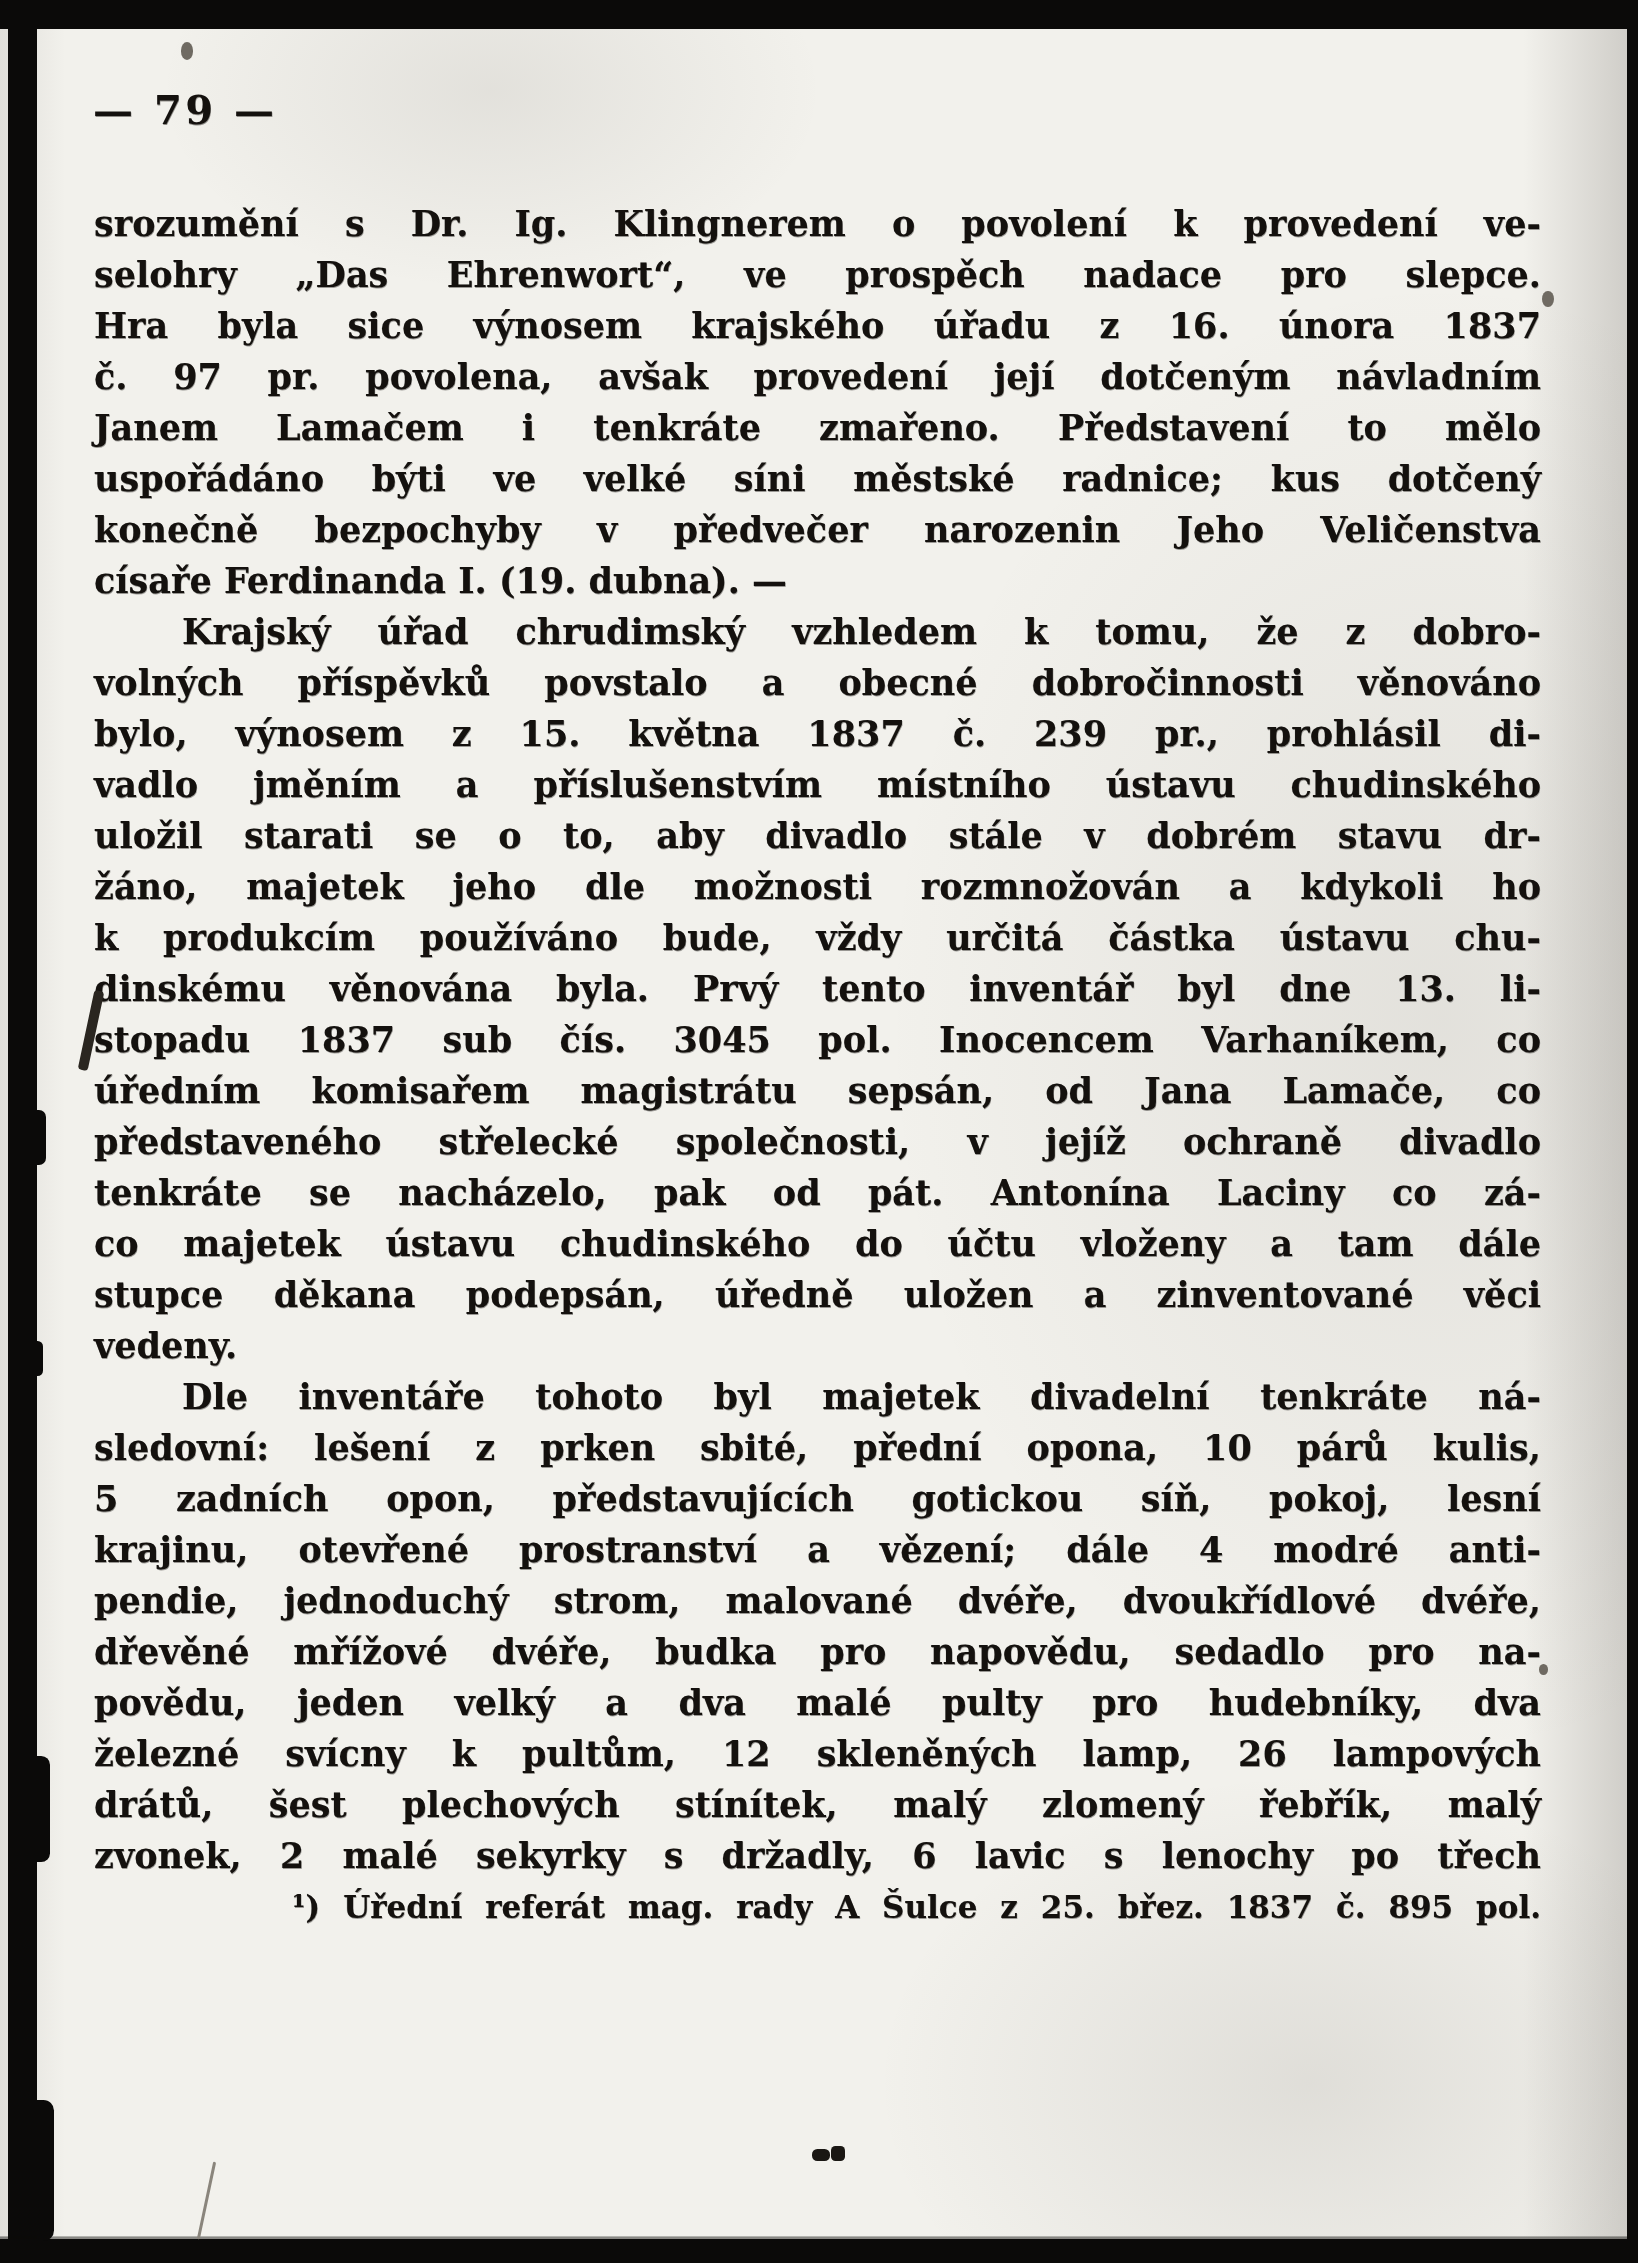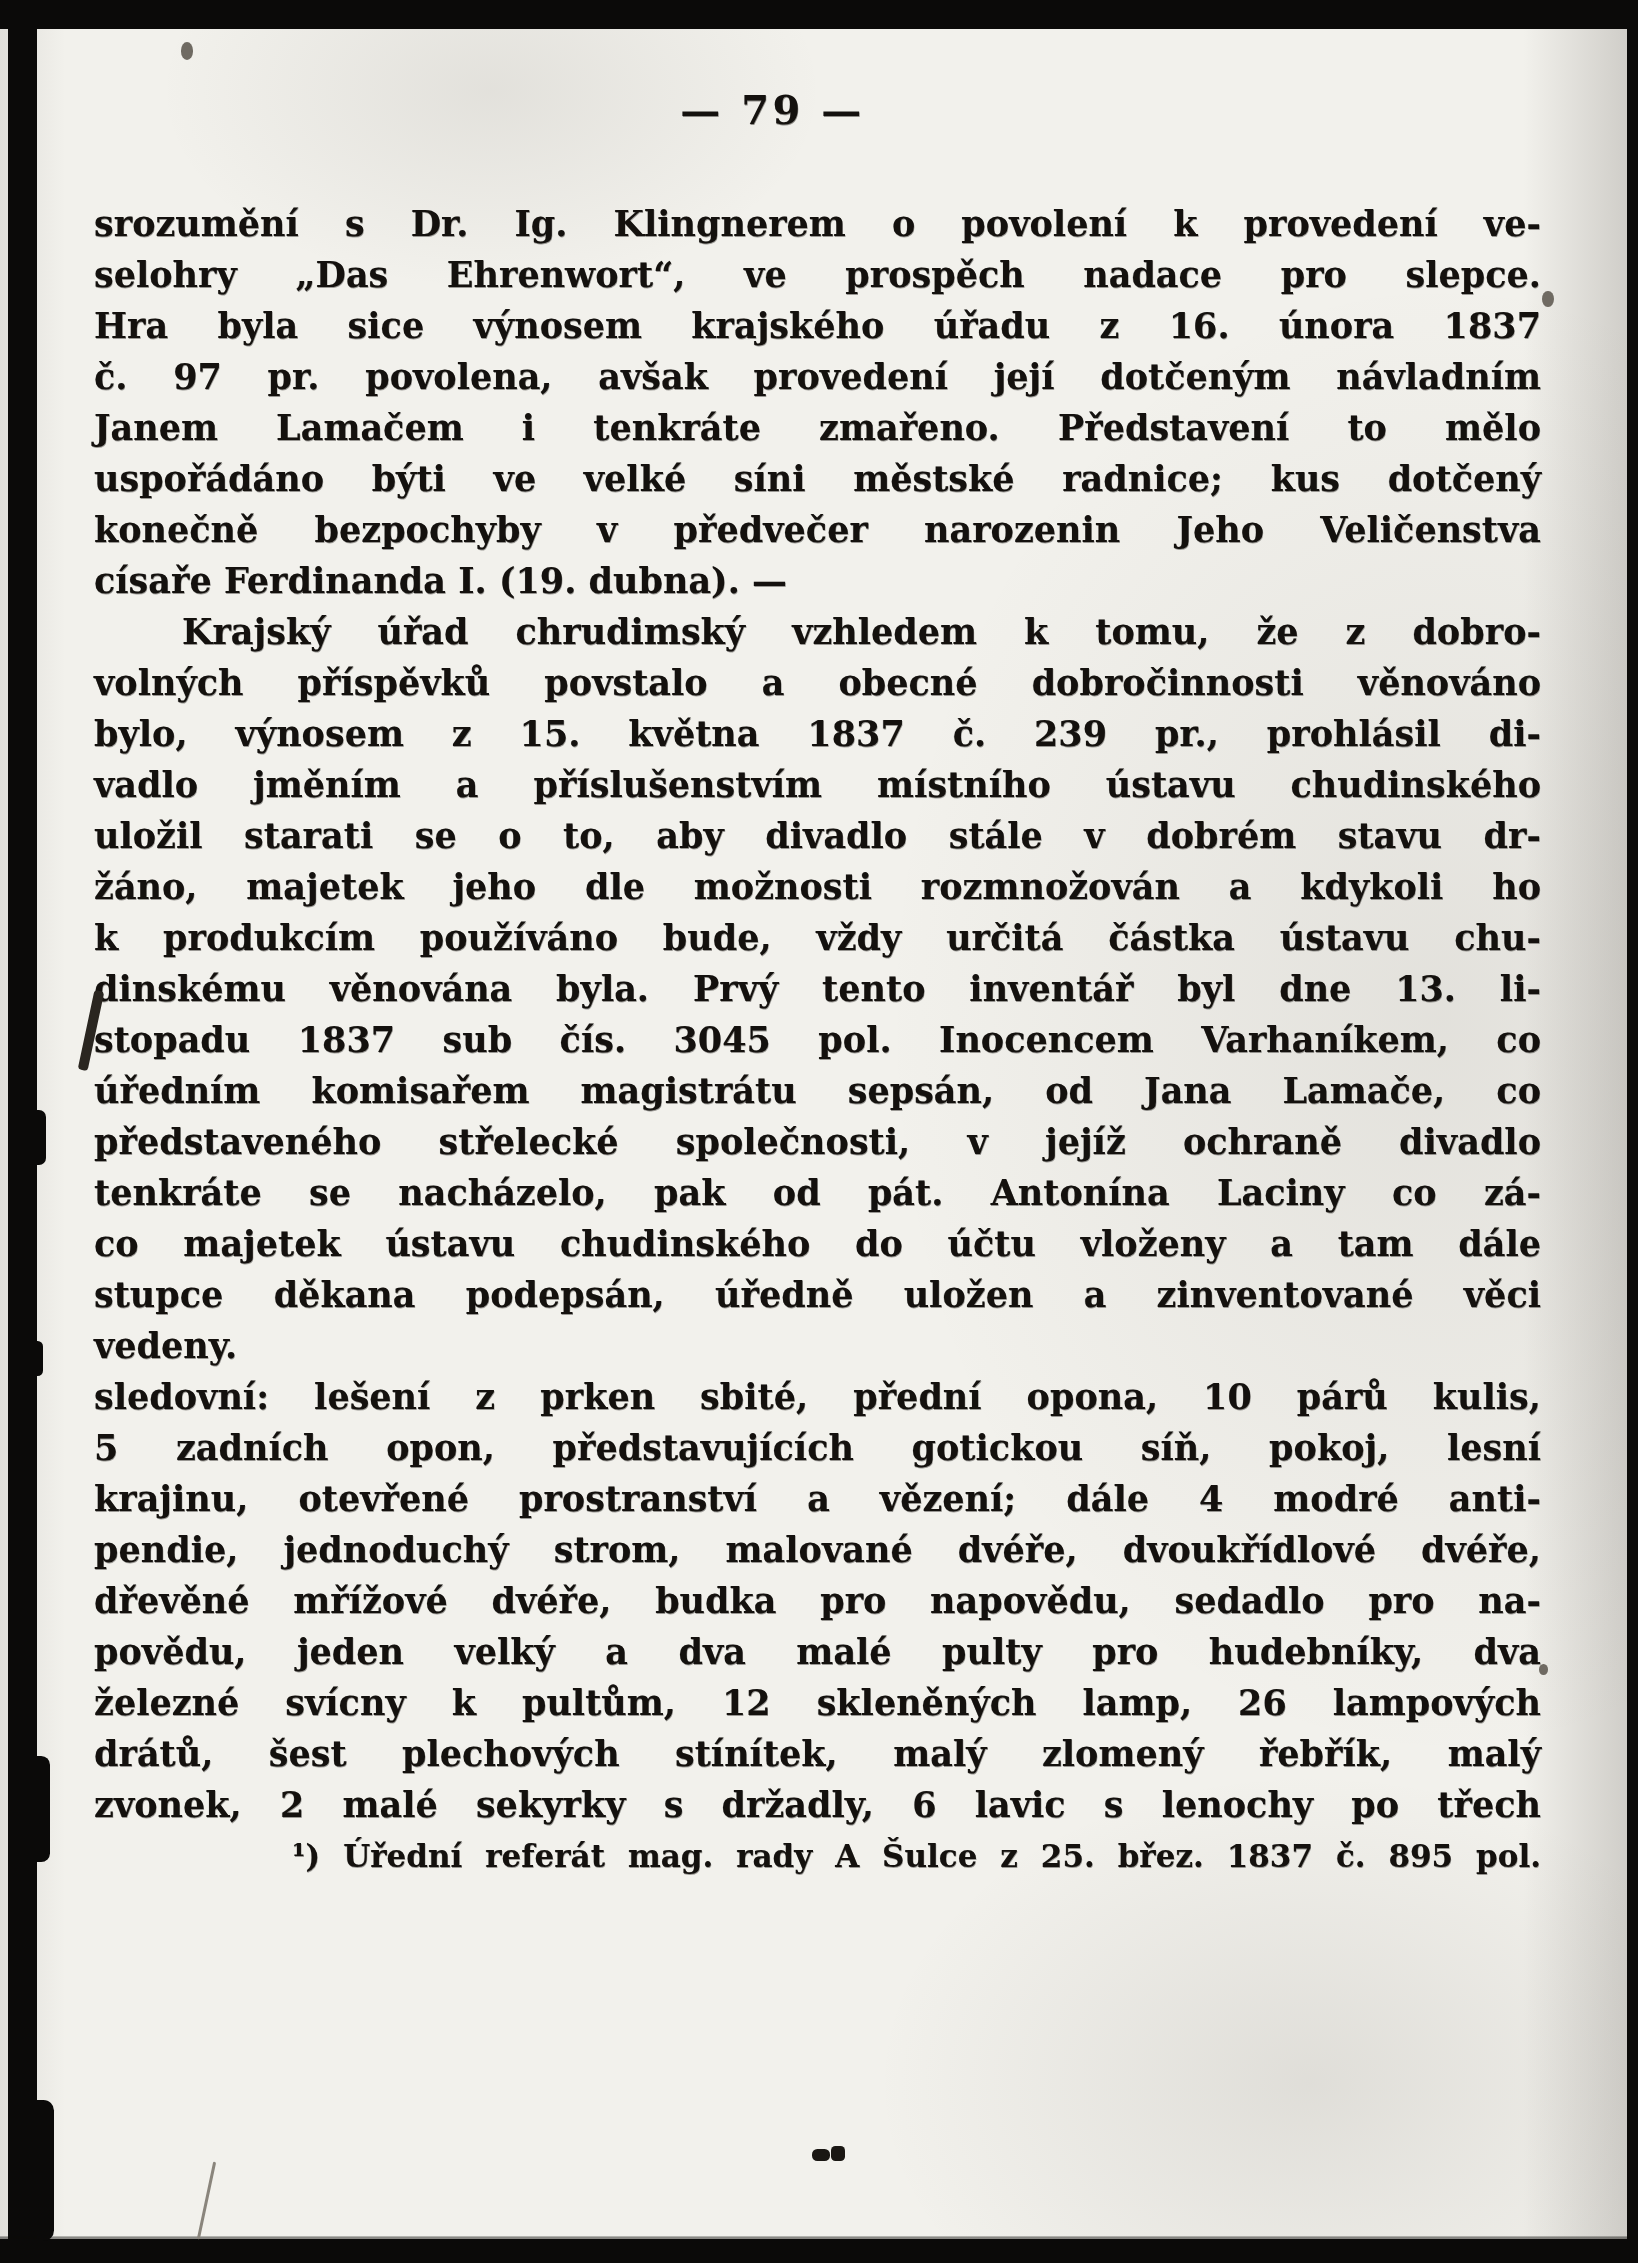--- a/index.html
+++ b/index.html
@@ -16,21 +16,21 @@
     overflow:hidden;
     font-family:"DejaVu Serif","Liberation Serif",serif;
     color:#14110e;
   }
   .bar-top{position:absolute;left:0;top:0;width:100%;height:29px;background:#0b0a09;}
   .bar-bottom{position:absolute;left:0;top:2239px;width:100%;height:25px;background:#0b0a09;box-shadow:0 -2.6px 0 rgba(11,10,9,.45);}
   .bar-left{position:absolute;left:8px;top:0;width:29px;height:100%;background:#0b0a09;}
   .bar-right{position:absolute;right:0;top:0;width:11.5px;height:100%;background:#0b0a09;}
   .page-number{
     position:absolute;left:93px;top:86px;width:1359px;
-    text-align:center;font-size:40px;font-weight:700;letter-spacing:3.5px;
+    text-align:left;font-size:40px;font-weight:700;letter-spacing:3.5px;
     text-shadow:0.5px 0.5px 0 rgba(20,17,14,.45);
   }
   .text-block{
     position:absolute;left:94px;top:198px;width:1447px;
     font-size:35px;line-height:51px;font-weight:700;
     text-shadow:0.5px 0.5px 0 rgba(20,17,14,.40), -0.3px 0 0 rgba(20,17,14,.22);
   }
   .line{text-align:justify;text-align-last:justify;white-space:normal;}
   .line.end{text-align-last:left;}
   .line.indent{text-indent:88px;}
@@ -74,20 +74,21 @@
       <div class="line">žáno, majetek jeho dle možnosti rozmnožován a kdykoli ho</div>
       <div class="line">k produkcím používáno bude, vždy určitá částka ústavu chu-</div>
       <div class="line">dinskému věnována byla. Prvý tento inventář byl dne 13. li-</div>
       <div class="line">stopadu 1837 sub čís. 3045 pol. Inocencem Varhaníkem, co</div>
       <div class="line">úředním komisařem magistrátu sepsán, od Jana Lamače, co</div>
       <div class="line">představeného střelecké společnosti, v jejíž ochraně divadlo</div>
       <div class="line">tenkráte se nacházelo, pak od pát. Antonína Laciny co zá-</div>
       <div class="line">co majetek ústavu chudinského do účtu vloženy a tam dále</div>
       <div class="line">stupce děkana podepsán, úředně uložen a zinventované věci</div>
       <div class="line end">vedeny.</div>
+      <div class="line indent">Dle inventáře tohoto byl majetek divadelní tenkráte ná-</div>
       <div class="line">sledovní: lešení z prken sbité, přední opona, 10 párů kulis,</div>
       <div class="line">5 zadních opon, představujících gotickou síň, pokoj, lesní</div>
       <div class="line">krajinu, otevřené prostranství a vězení; dále 4 modré anti-</div>
       <div class="line">pendie, jednoduchý strom, malované dvéře, dvoukřídlové dvéře,</div>
       <div class="line">dřevěné mřížové dvéře, budka pro napovědu, sedadlo pro na-</div>
       <div class="line">povědu, jeden velký a dva malé pulty pro hudebníky, dva</div>
       <div class="line">železné svícny k pultům, 12 skleněných lamp, 26 lampových</div>
       <div class="line">drátů, šest plechových stínítek, malý zlomený řebřík, malý</div>
       <div class="line">zvonek, 2 malé sekyrky s držadly, 6 lavic s lenochy po třech</div>
       <div class="line footnote">¹) Úřední referát mag. rady A Šulce z 25. břez. 1837 č. 895 pol.</div>

